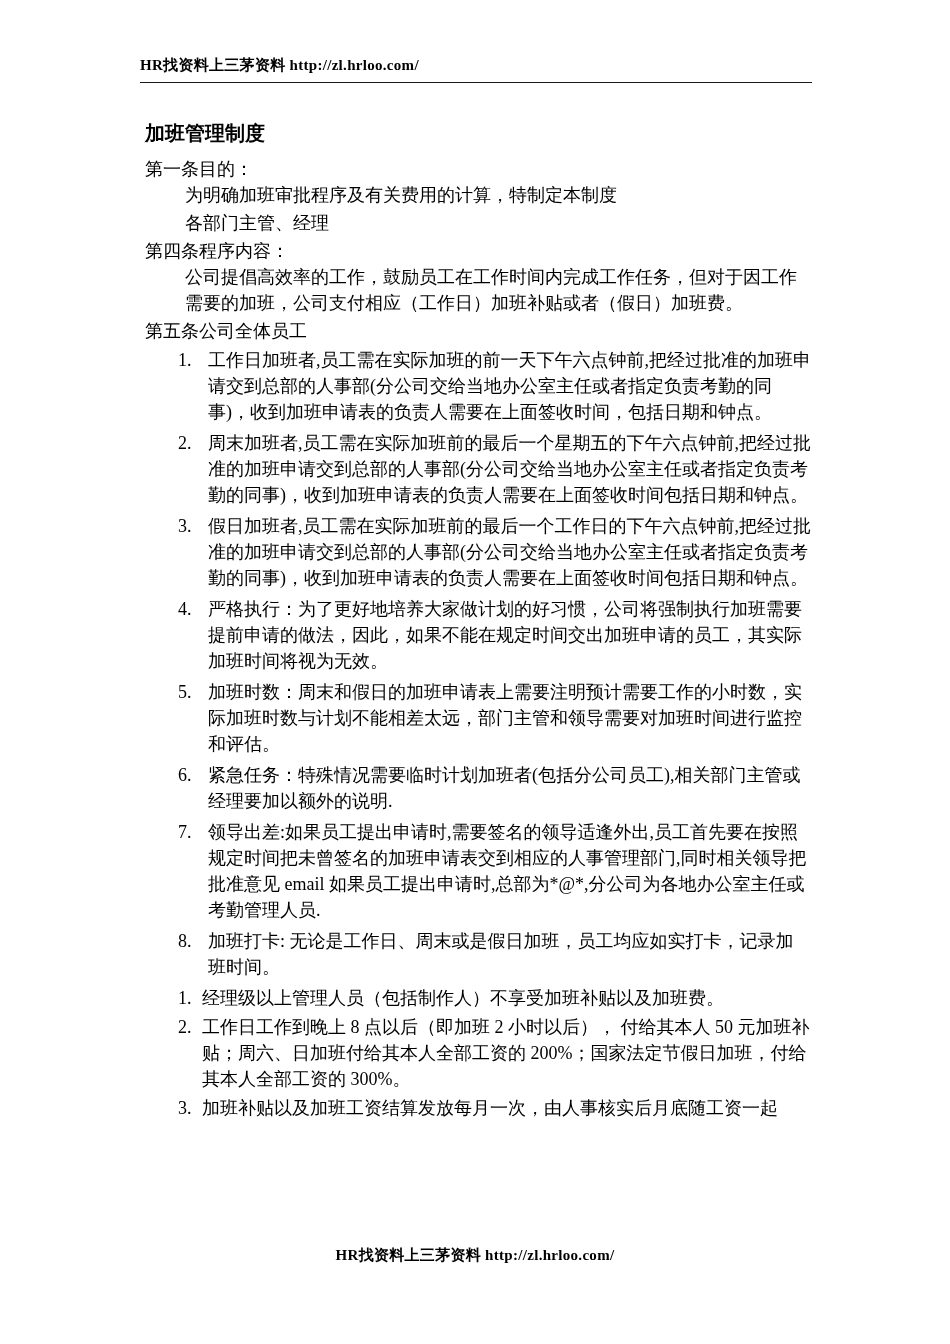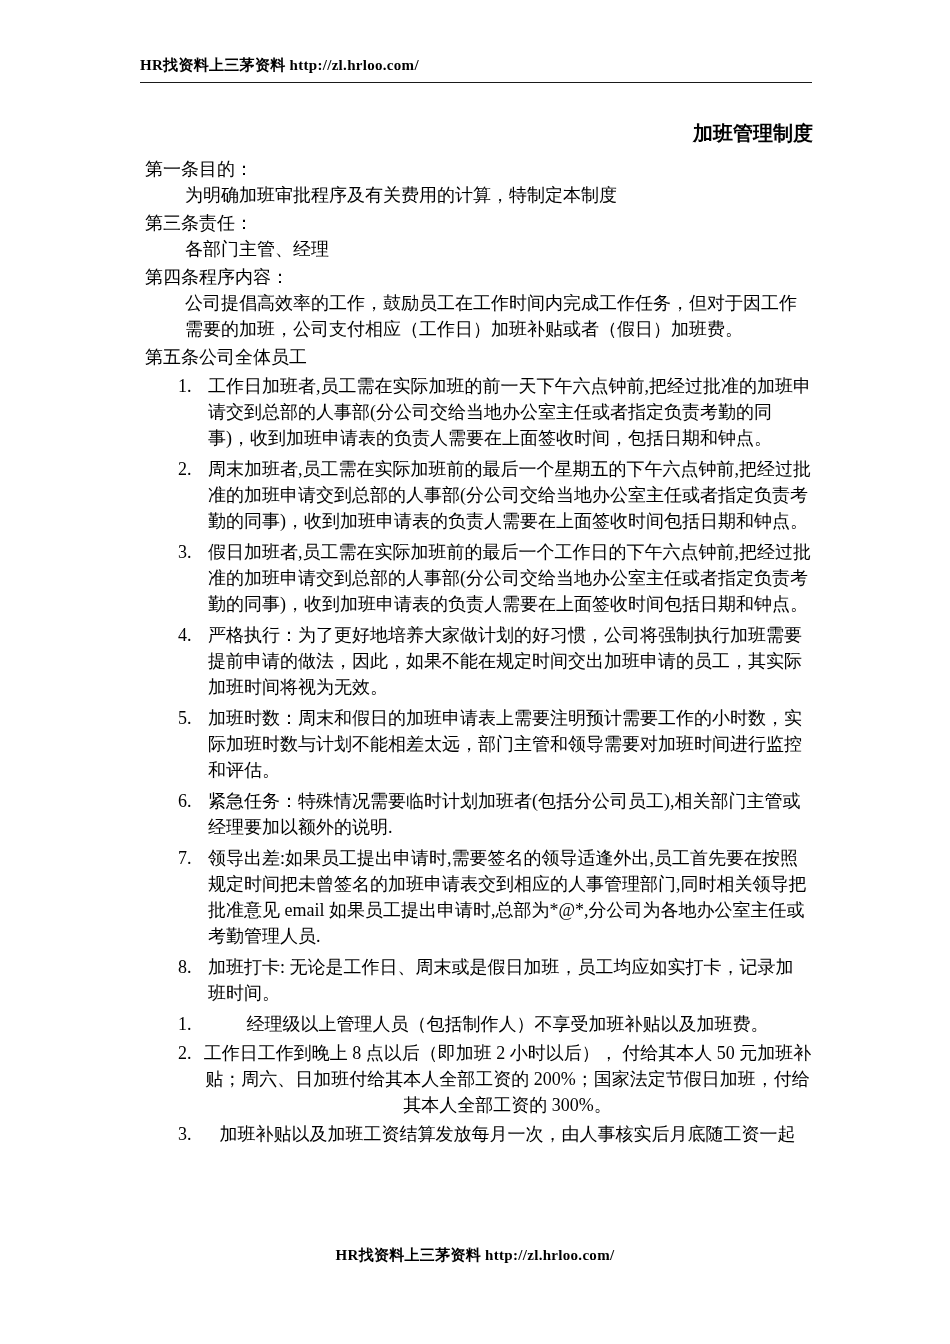--- a/index.html
+++ b/index.html
@@ -35,21 +35,21 @@
   .doc {
     position: absolute;
     left: 145px;
     top: 118px;
     width: 668px;
     font-size: 18px;
     line-height: 26px;
   }
   .doc-title {
     margin: 0 0 8px 0;
-    text-align: right;
+    text-align: left;
     font-size: 20px;
     font-weight: bold;
     line-height: 30px;
   }
   .article { margin: 0; }
   .article-head { white-space: nowrap; }
   .a-label { margin-right: 0; }
   .article-body {
     margin-left: 40px;
     margin-bottom: 2px;
@@ -67,21 +67,21 @@
     padding-right: 2px;
   }
   .p-item {
     display: flex;
     margin: 1px 0 3px 0;
   }
   .p-num {
     flex: 0 0 24px;
     margin-left: 33px;
   }
-  .p-text { flex: 1; text-align: center; }
+  .p-text { flex: 1; }
   .page-footer {
     position: absolute;
     top: 1246px;
     left: 0;
     width: 100%;
     text-align: center;
   }
   .footer-text {
     font-size: 15px;
     font-weight: bold;
@@ -101,23 +101,20 @@
 
   <div class="article">
     <div class="article-head">
       <span class="a-label">第一条</span><span class="a-heading">目的：</span>
     </div>
     <div class="article-body">为明确加班审批程序及有关费用的计算，特制定本制度</div>
   </div>
 
 
   <div class="article">
-    <div class="article-head">
-      <span class="a-label">第三条</span><span class="a-heading">责任：</span>
-    </div>
     <div class="article-body">各部门主管、经理</div>
   </div>
 
   <div class="article">
     <div class="article-head">
       <span class="a-label">第四条</span><span class="a-heading">程序内容：</span>
     </div>
     <div class="article-body">公司提倡高效率的工作，鼓励员工在工作时间内完成工作任务，但对于因工作需要的加班，公司支付相应（工作日）加班补贴或者（假日）加班费。</div>
   </div>
 

